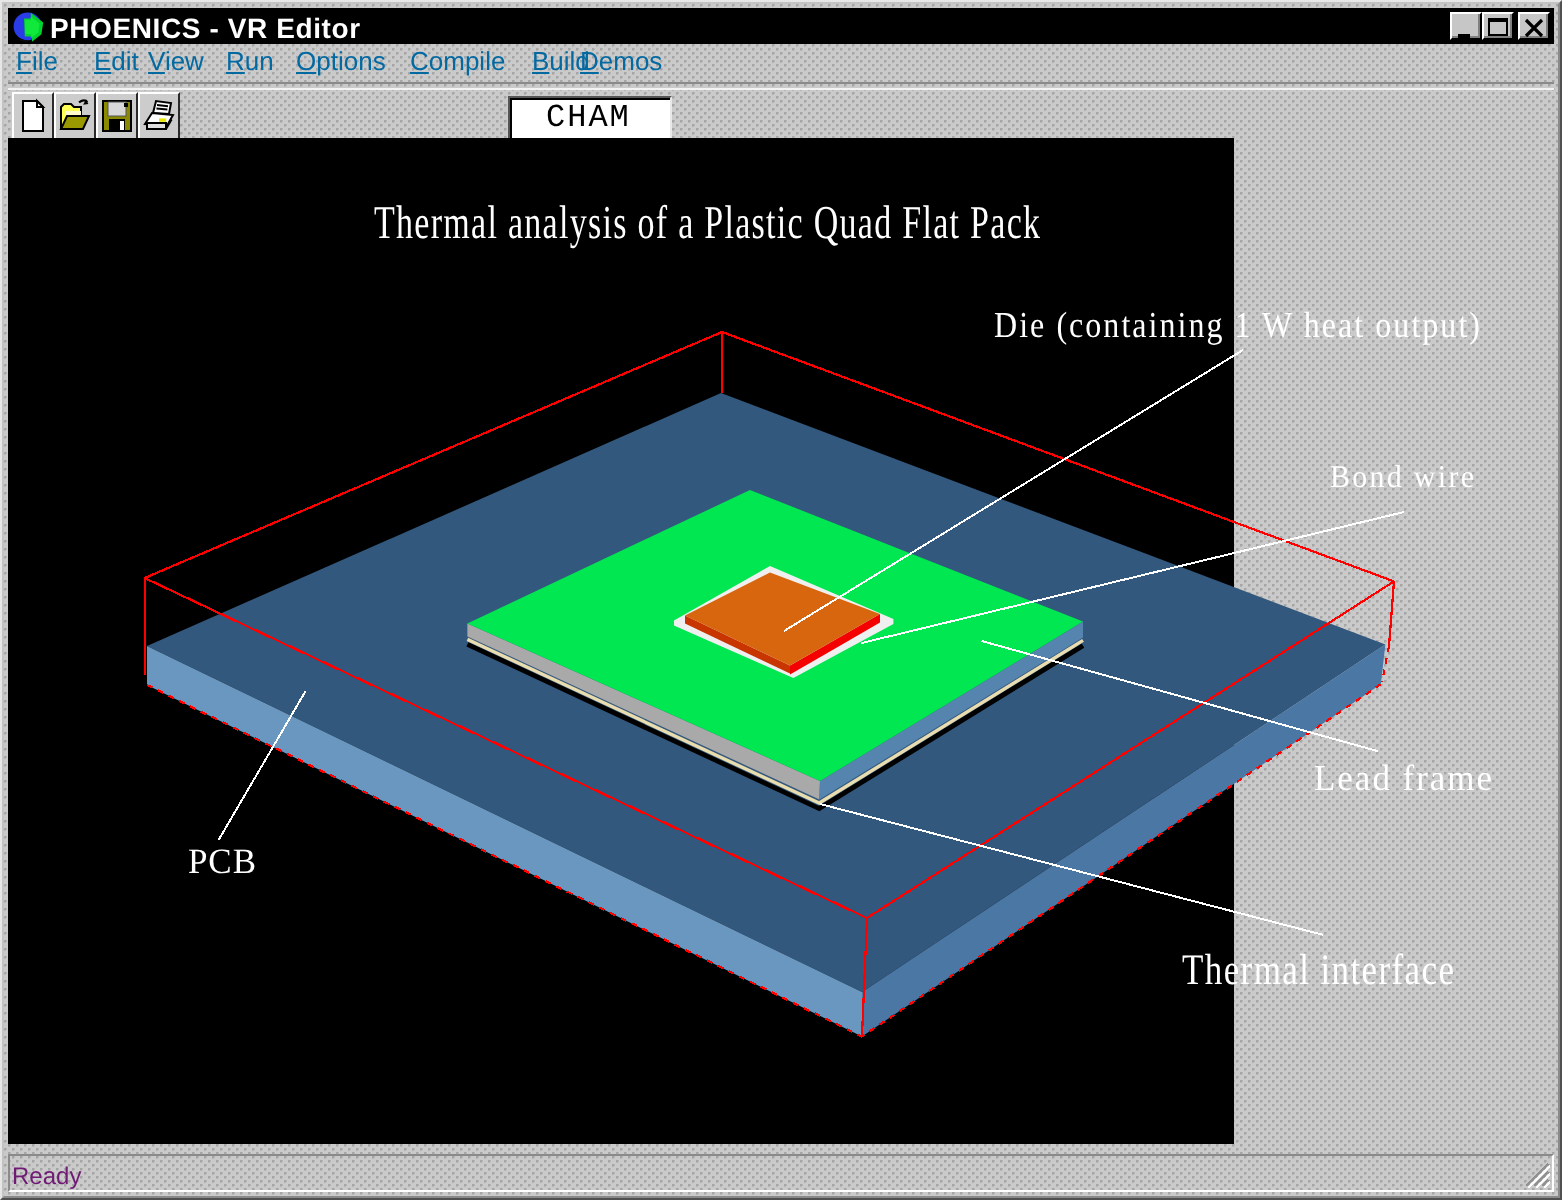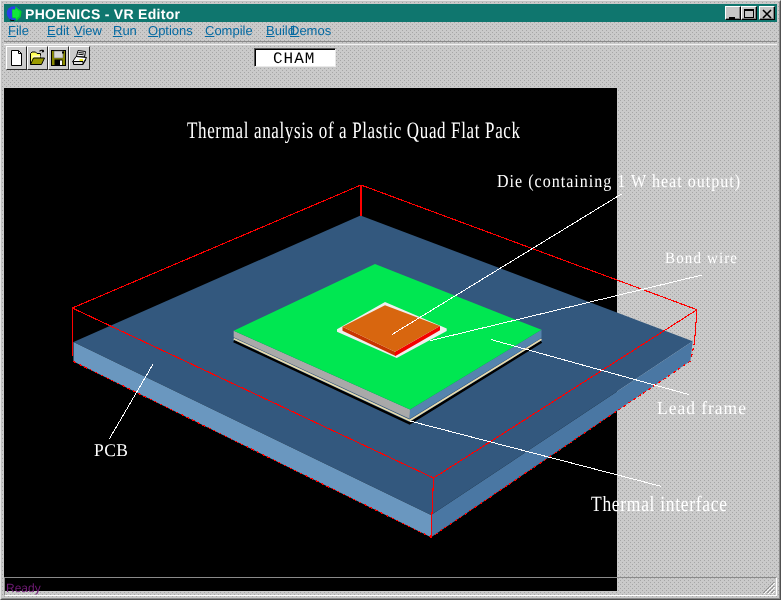--- a/index.html
+++ b/index.html
@@ -12,45 +12,45 @@
  background-size:4px 4px,4px 4px;background-position:1px 1px,3px 3px;}
 .abs{position:absolute;}
 
 #frame-outer{left:0;top:0;width:779px;height:598px;
  border-top:1px solid #e6e6e6;border-left:1px solid #e6e6e6;
  border-right:1px solid #505050;border-bottom:1px solid #505050;}
 #frame-inner{left:1px;top:1px;width:777px;height:596px;
  border-top:1px solid #c3c3c3;border-left:1px solid #c3c3c3;
  border-right:1px solid #8a8a8a;border-bottom:1px solid #8a8a8a;}
 
-#titlebar{left:4px;top:4px;width:773px;height:18px;background:#0f766e;}
+#titlebar{left:4px;top:4px;width:773px;height:18px;background:#000000;}
 #titletext{left:21px;top:3px;line-height:15px;transform:translateZ(0);color:#fff;font-size:14px;font-weight:bold;letter-spacing:0.3px;}
 .tbtn{top:2px;width:16px;height:14px;background:#c6c6c6;
  border-top:1px solid #fff;border-left:1px solid #fff;
  border-right:1px solid #000;border-bottom:1px solid #000;
  box-shadow:inset -1px -1px 0 #808080;box-sizing:border-box;}
 
 #menubar{left:4px;top:22px;width:773px;height:19px;}
 .mitem{top:1px;font-size:13px;color:#0369a1;transform:translateZ(0);}
 #menusep{left:4px;top:41px;width:773px;height:2px;
  border-top:1px solid #8a8a8a;border-bottom:1px solid #f2f2f2;}
 
 #toolbar{left:4px;top:43px;width:773px;height:29px;}
 .toolbtn{top:3px;width:21px;height:24px;background:#ccc;
  border-top:1px solid #fff;border-left:1px solid #fff;
  border-right:1px solid #2a2a2a;border-bottom:1px solid #2a2a2a;
  box-sizing:border-box;}
-.field{top:5px;height:19px;background:#fff;box-sizing:border-box;
+.field{top:5px;height:29px;background:#fff;box-sizing:border-box;
  border-top:1px solid #555;border-left:1px solid #555;
  border-right:1px solid #e8e8e8;border-bottom:1px solid #e8e8e8;
  box-shadow:inset 1px 1px 0 #000;
  font-family:"Liberation Mono",monospace;font-size:16px;letter-spacing:1px;
  color:#000;line-height:17px;transform:translateZ(0);}
 
-#viewport{left:4px;top:88px;width:613px;height:503px;background:#000;}
+#viewport{left:4px;top:69px;width:613px;height:503px;background:#000;}
 
 #statusbar{left:4px;top:577px;width:773px;height:19px;box-sizing:border-box;
  border-top:1px solid #8a8a8a;border-left:1px solid #8a8a8a;
  border-right:1px solid #fff;border-bottom:1px solid #fff;}
 #ready{left:1px;top:3px;font-size:12px;color:#701a75;transform:translateZ(0);}
 </style>
 </head>
 <body>
 <div class="abs dots" id="frame-outer"></div>
 <div class="abs" id="frame-inner"></div>

